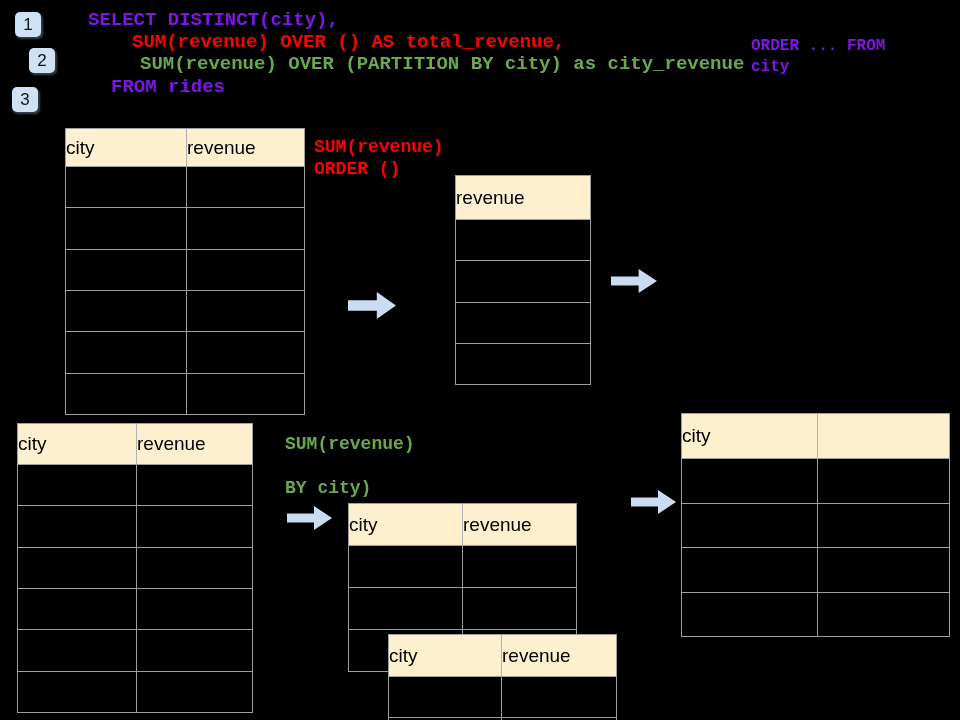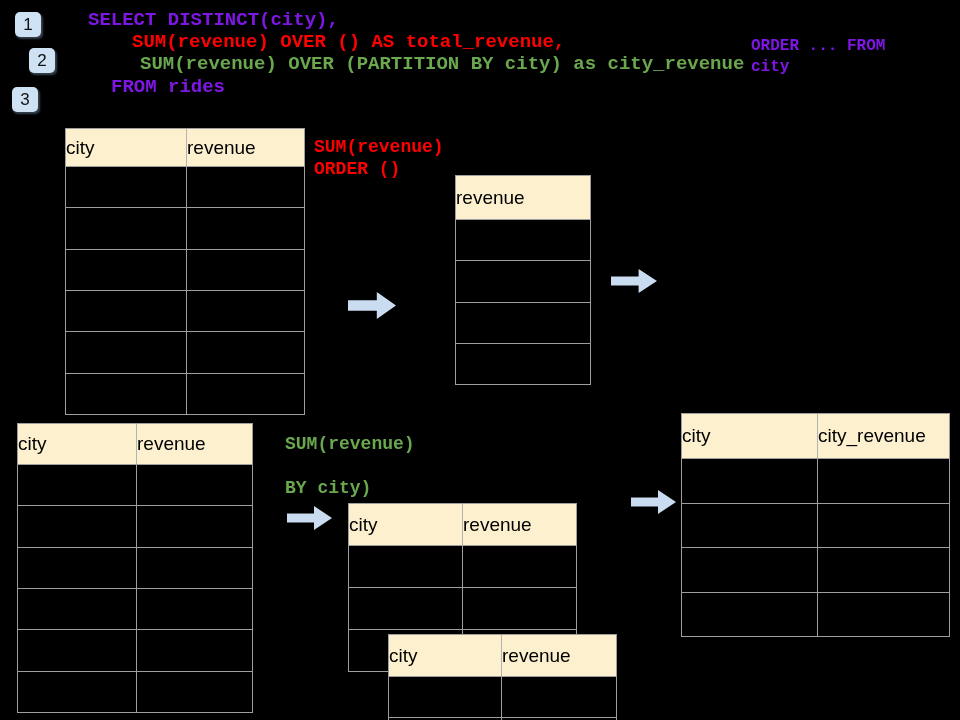--- a/index.html
+++ b/index.html
@@ -218,21 +218,20 @@
         <div class="bcell div" style="width:113px;"></div>
         <div class="bcell grow"></div>
       </div>
   </div>
 
   <div class="arrow" style="left:631px;top:490px;width:45px;height:24px;"></div>
 
   <div class="tbl" style="left:681px;top:413px;width:269px;height:224px;">
     <div class="hrow" style="height:44px;">
       <div class="hcell div" style="width:136px;">city</div>
-      <div class="hcell grow" style="flex:1;">city_revenue</div>
     </div>
     <div class="brow">
         <div class="bcell div" style="width:136px;"></div>
         <div class="bcell grow"></div>
       </div>
     <div class="brow">
         <div class="bcell div" style="width:136px;"></div>
         <div class="bcell grow"></div>
       </div>
     <div class="brow">

